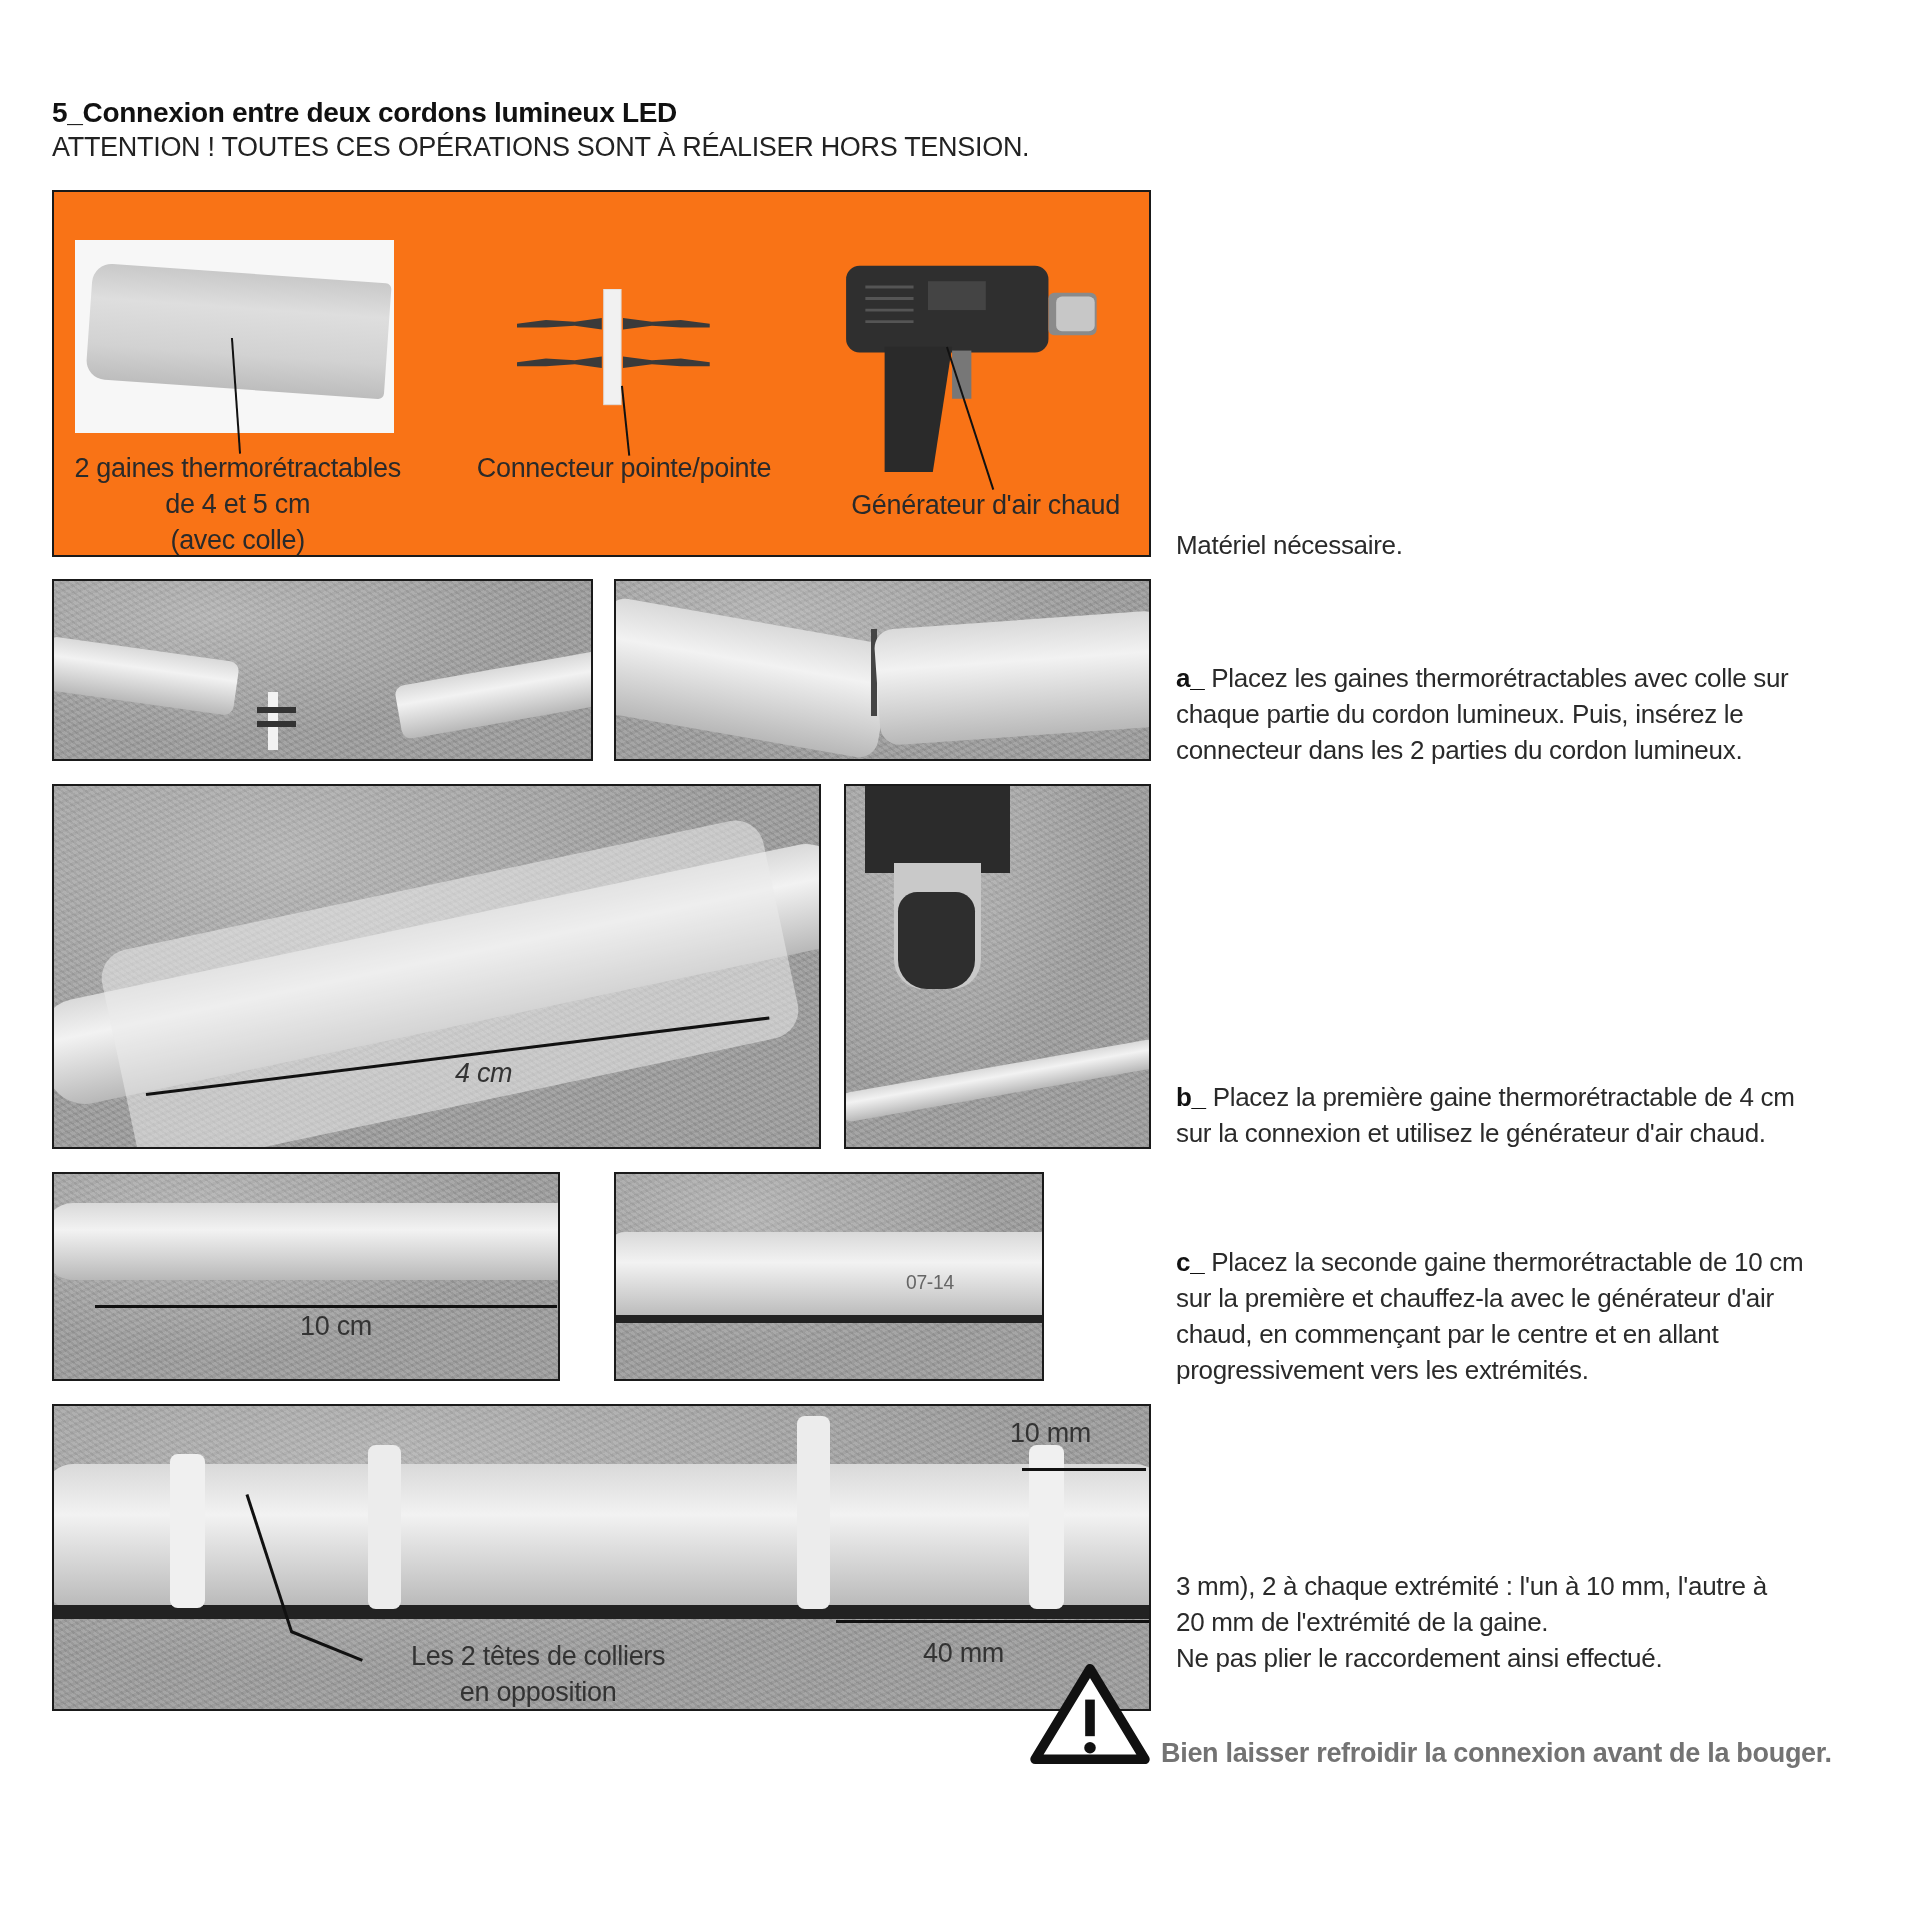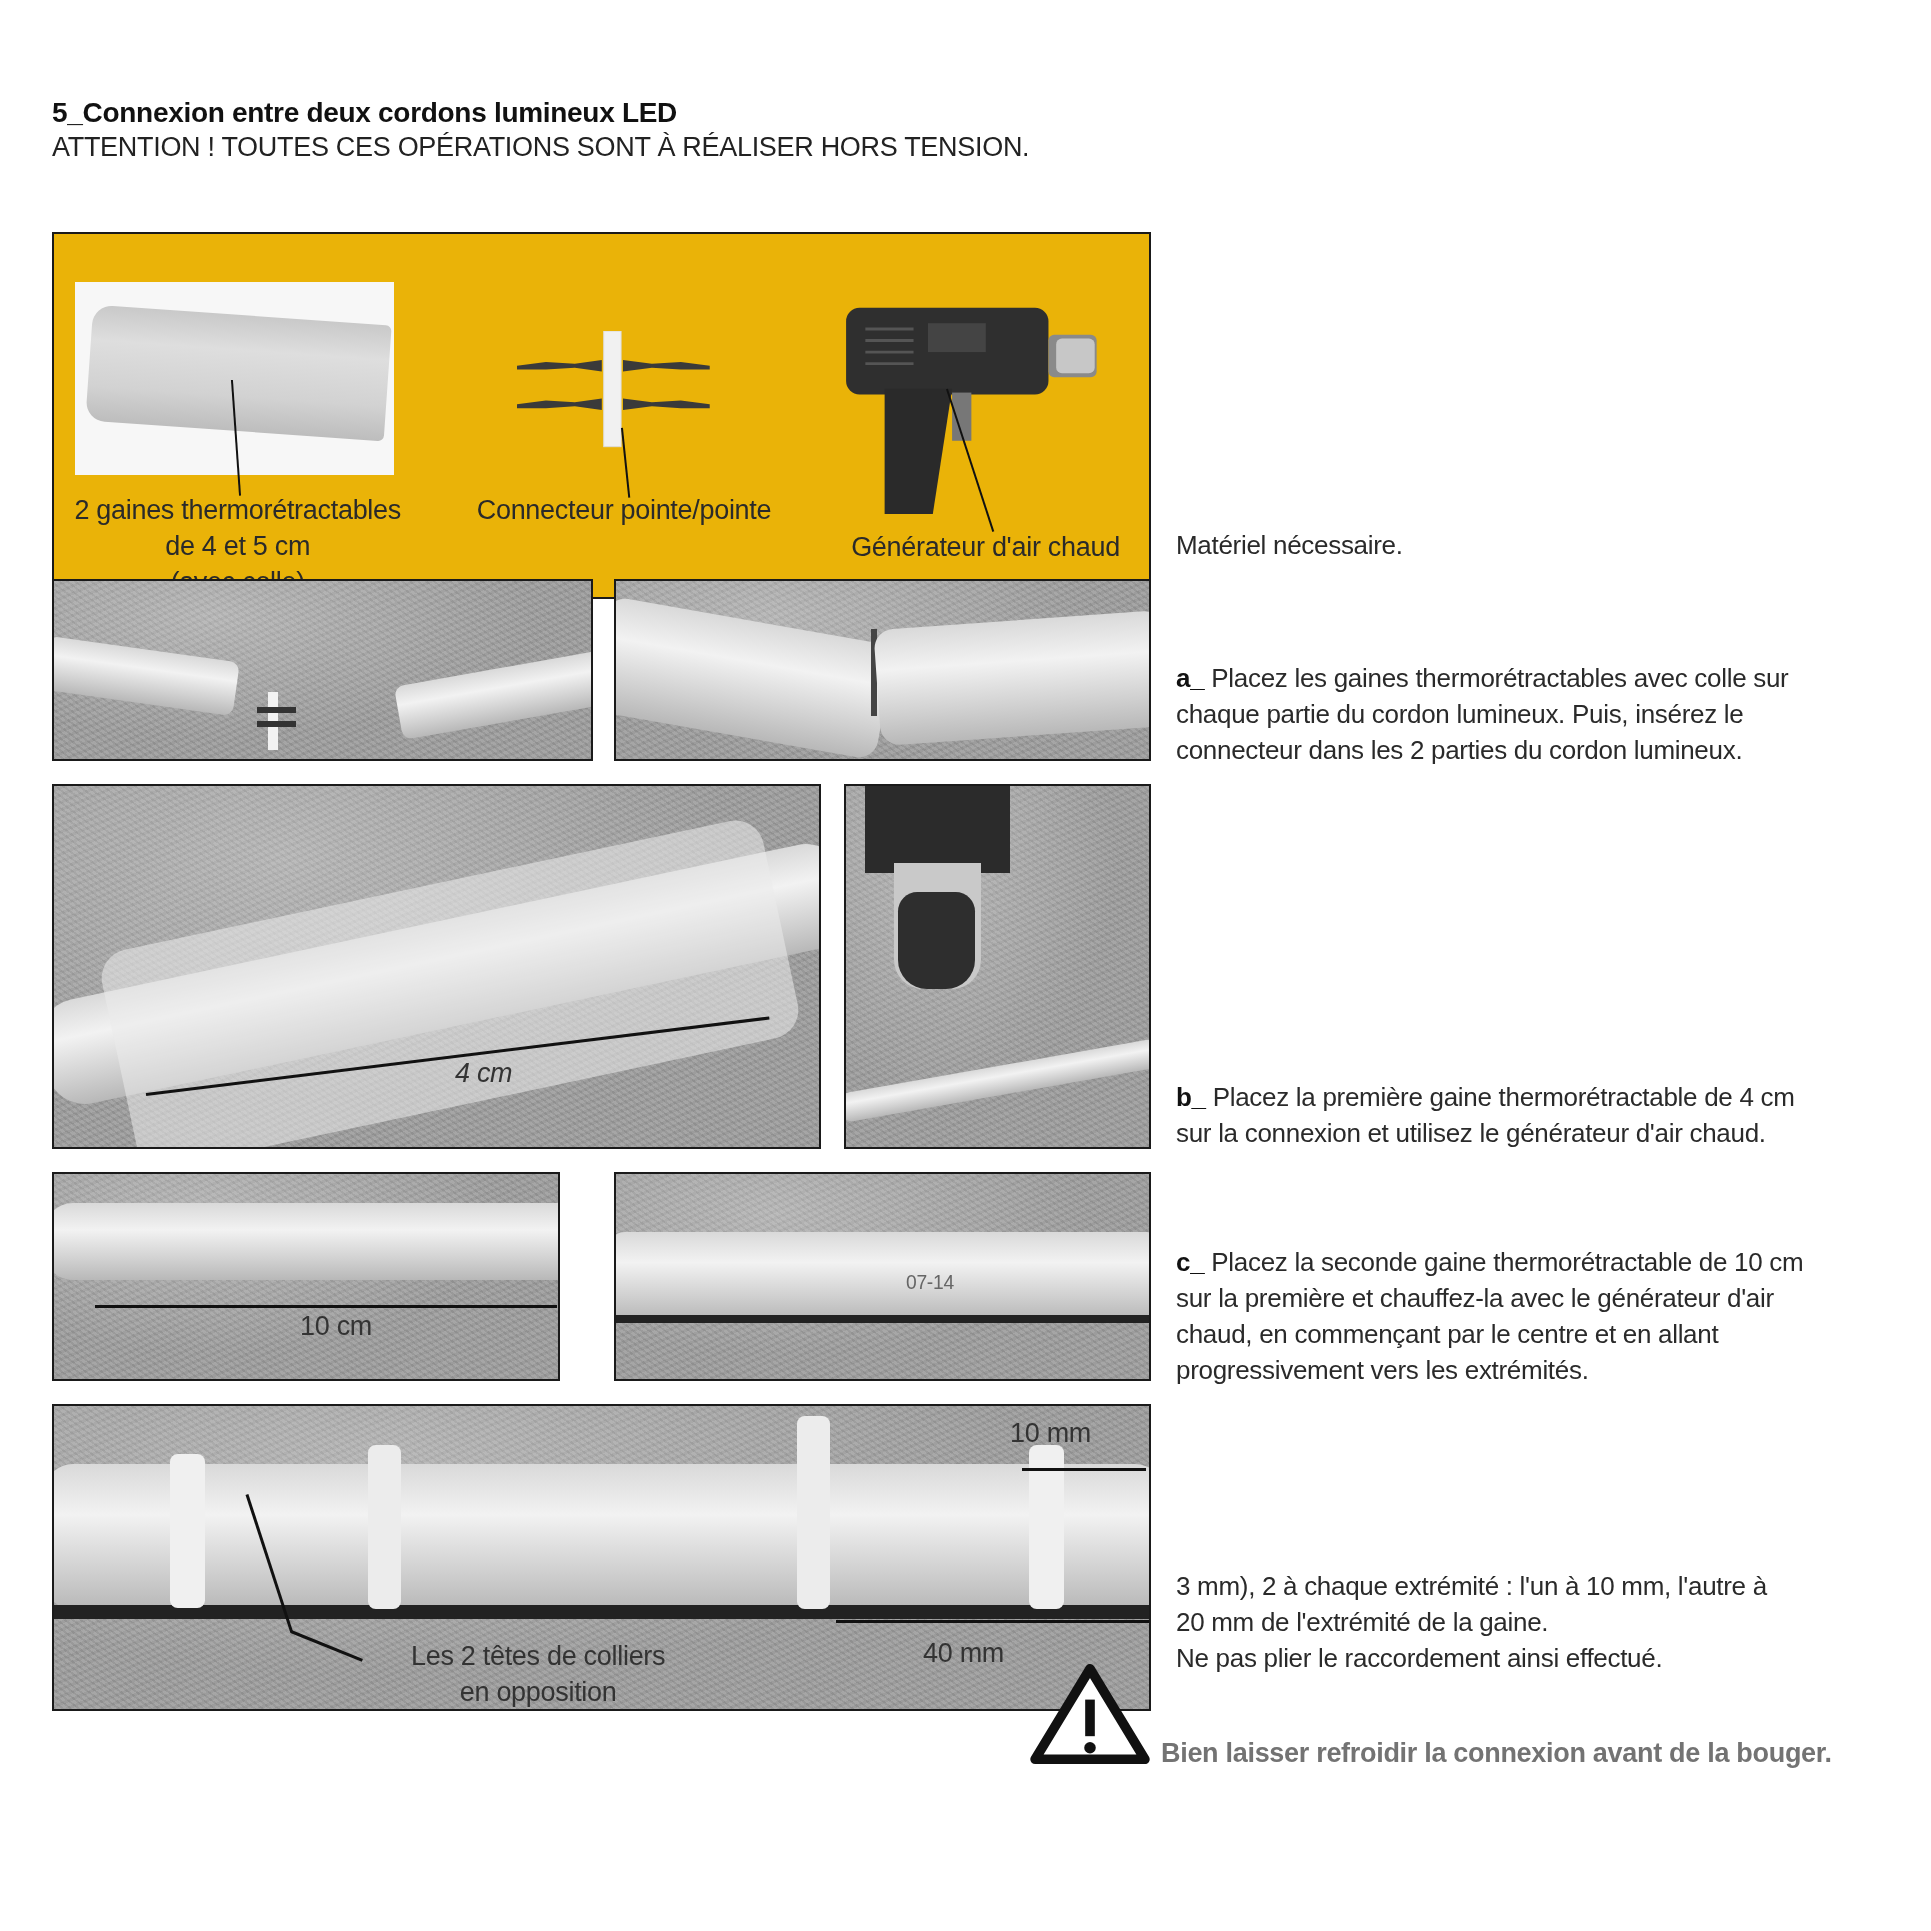--- a/index.html
+++ b/index.html
@@ -2,21 +2,21 @@
 <html><head>
 <meta charset="utf-8">
 <style>
   html, body { margin:0; padding:0; background:#ffffff; }
   body { width:1931px; height:1931px; position:relative; overflow:hidden;
          font-family:"Liberation Sans", sans-serif; color:#1f1f1f; }
   .abs { position:absolute; }
   .title { left:52px; top:97px; font-size:28px; font-weight:bold; color:#111; letter-spacing:-0.3px; }
   .subtitle { left:52px; top:132px; font-size:27px; color:#222; letter-spacing:-0.3px; }
   .panel { position:absolute; border:2.9px solid #1a1a1a; box-sizing:border-box; overflow:hidden; }
-  .white-panel { background:#eab308;margin-top:42px; }
+  .white-panel { background:#f97316; }
   .photo { background:
       radial-gradient(ellipse at 30% 20%, rgba(255,255,255,0.25), rgba(0,0,0,0) 60%),
       repeating-linear-gradient(37deg, rgba(0,0,0,0.05) 0 1.9px, rgba(255,255,255,0.05) 1.9px 4.8px),
       repeating-linear-gradient(-23deg, rgba(0,0,0,0.04) 0 2.9px, rgba(255,255,255,0.04) 2.9px 6.8px),
       #9d9d9d; }
   .cap { position:absolute; font-size:27px; color:#2a2a2a; text-align:center; line-height:36px; letter-spacing:-0.3px; }
   .rtext { position:absolute; left:1176px; font-size:26px; line-height:36px; color:#2a2a2a; letter-spacing:-0.3px; }
   .rtext b { color:#111; }
   .warn { position:absolute; left:1161px; top:1738px; font-size:27px; font-weight:bold; color:#737373; letter-spacing:-0.3px; }
   .ptext { position:absolute; font-size:27px; color:#333; letter-spacing:-0.3px; }
@@ -111,21 +111,21 @@
 <div class="rtext" style="top:1079px;">
   <div><b>b_</b> <span>Placez la première gaine thermorétractable de 4 cm</span></div>
   <div>sur la connexion et utilisez le générateur d'air chaud.</div>
 </div>
 
 <div class="panel photo" style="left:52px; top:1172px; width:508px; height:209px;">
   <div class="tube" style="left:-9.7px; top:29px; width:560px; height:77px; border-radius:29px;"></div>
   <div class="line" style="left:41px; top:131px; width:462px; height:2.9px;"></div>
   <div class="ptext" style="left:246px; top:137px;">10 cm</div>
 </div>
-<div class="panel photo" style="left:614px; top:1172px; width:537px; height:209px;">
+<div class="panel photo" style="left:614px; top:1172px; width:430px; height:209px;">
   <div class="tube" style="left:-9.7px; top:58px; width:560px; height:87px; border-radius:19.3px;"></div>
   <div class="abs" style="left:-9.7px; top:141px; width:560px; height:7.7px; background:#222;"></div>
   <div class="ptext" style="left:290px; top:98px; font-size:19.3px; color:#666;">07-14</div>
 </div>
 <div class="rtext" style="top:1244px;">
   <div><b>c_</b> <span>Placez la seconde gaine thermorétractable de 10 cm</span></div>
   <div>sur la première et chauffez-la avec le générateur d'air</div>
   <div>chaud, en commençant par le centre et en allant</div>
   <div>progressivement vers les extrémités.</div>
 </div>

